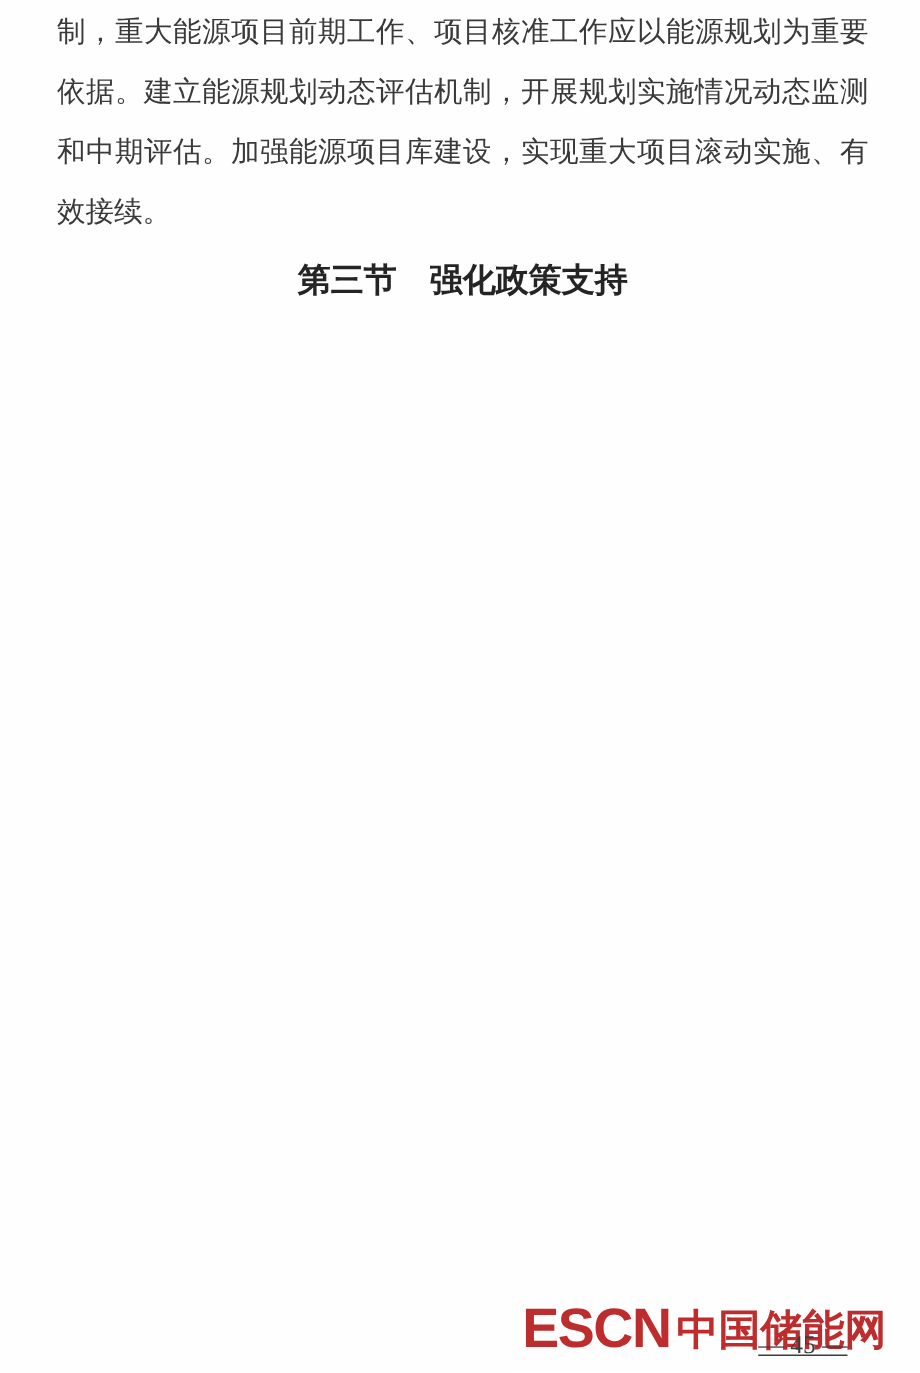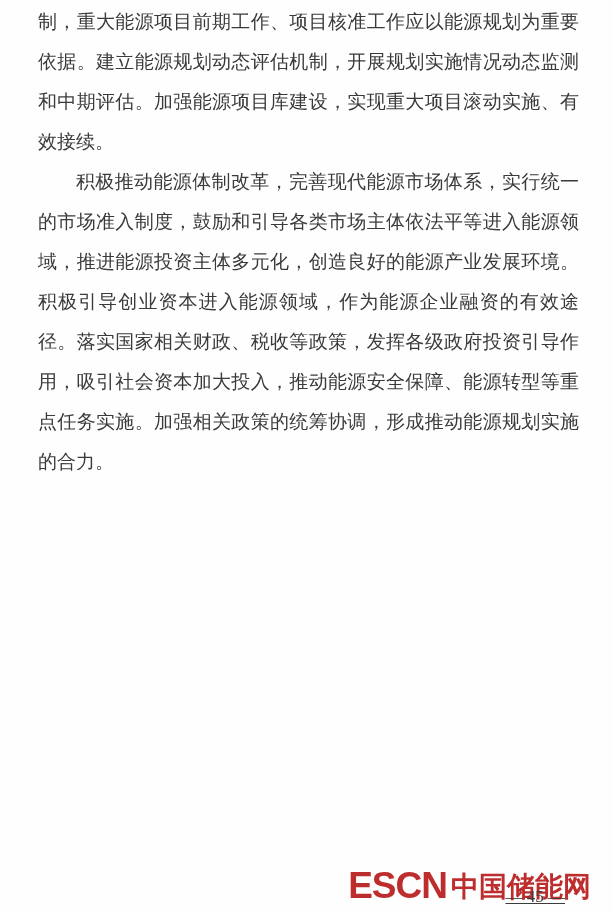--- a/index.html
+++ b/index.html
@@ -66,21 +66,21 @@
     font-weight: bold;
     margin-left: 4px;
   }
 </style>
 </head>
 <body>
 
 <div class="page">
   <div class="doc-body">
       <p class="body-para">制，重大能源项目前期工作、项目核准工作应以能源规划为重要依据。建立能源规划动态评估机制，开展规划实施情况动态监测和中期评估。加强能源项目库建设，实现重大项目滚动实施、有效接续。</p>
-      <p class="body-para indent">积极推动能源体制改革，完善现代能源市场体系，实行统一的市场准入制度，鼓励和引导各类市场主体依法平等进入能源领域，推进能源投资主体多元化，创造良好的能源产业发展环境。积极引导创业资本进入能源领域，作为能源企业融资的有效途径。落实国家相关财政、税收等政策，发挥各级政府投资引导作用，吸引社会资本加大投入，推动能源安全保障、能源转型等重点任务实施。加强相关政策的统筹协调，形成推动能源规划实施的合力。</p>
+      <h2 class="sec-heading">第三节　强化政策支持</h2>
     </div>
 
   <div class="page-number">— 45 —</div>
 
   <div class="watermark" style="color: #b91c1c;">
     <span class="wm-latin">ESCN</span><span class="wm-cjk">中国储能网</span>
   </div>
 </div>
 
 </body></html>

